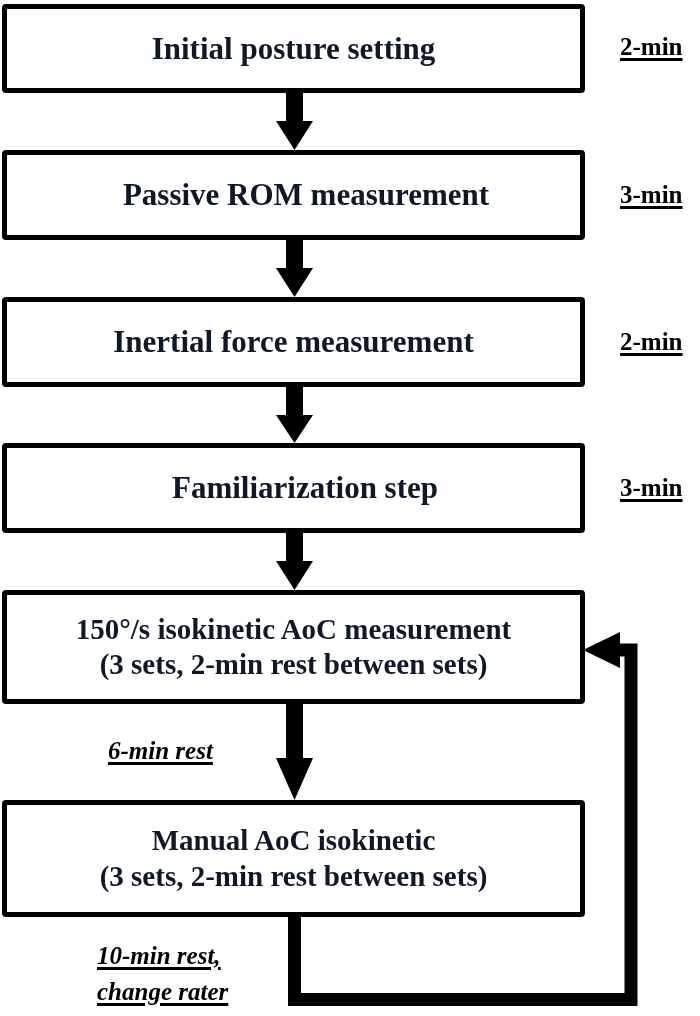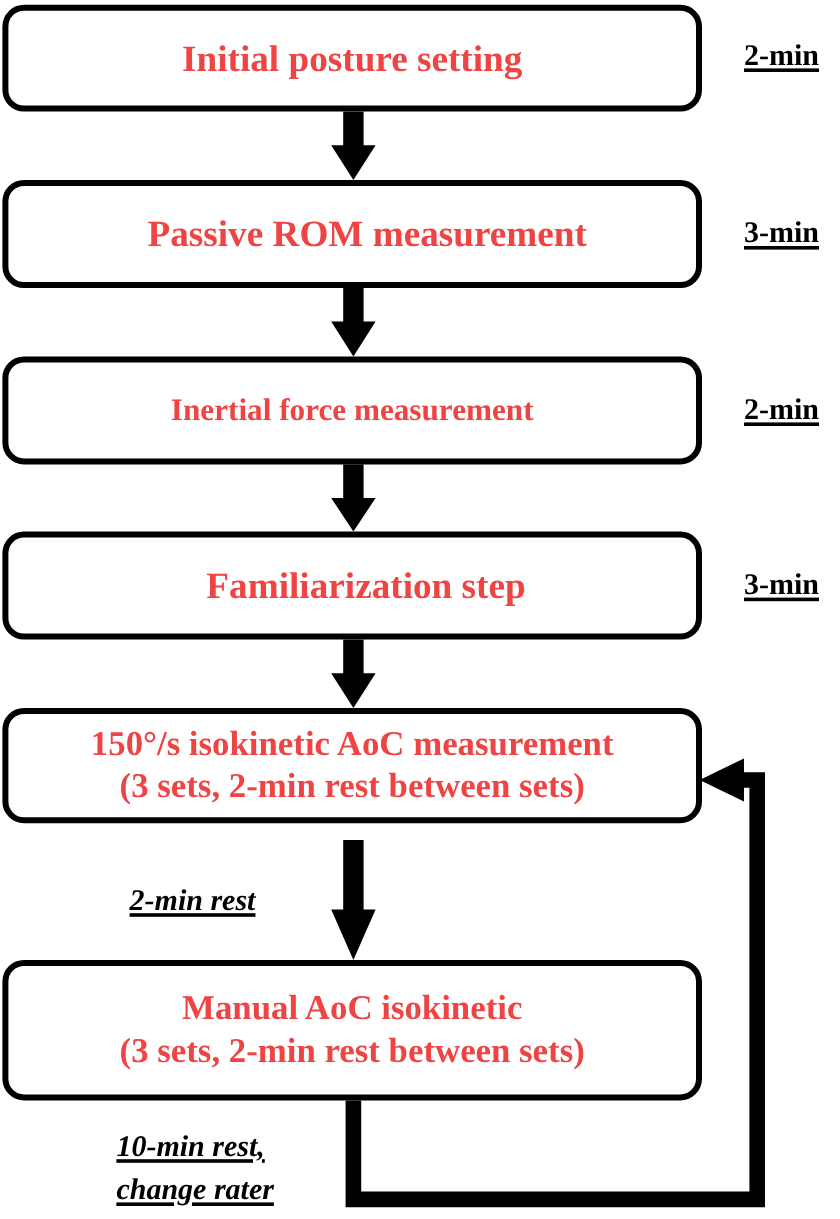--- a/index.html
+++ b/index.html
@@ -12,29 +12,29 @@
     width: 700px;
     height: 1016px;
     background: #ffffff;
     overflow: hidden;
     font-family: "Liberation Serif", "DejaVu Serif", serif;
   }
   .node {
     position: absolute;
     box-sizing: border-box;
     border: 5px solid #000000;
-    border-radius: 18px;
+    border-radius: 4px;
     background: #ffffff;
     display: flex;
     flex-direction: column;
     align-items: center;
     justify-content: center;
     text-align: center;
     font-weight: bold;
-    color: #ef4444;
+    color: #0f172a;
     line-height: 1.22;
   }
   .node .line {
     display: block;
     white-space: nowrap;
   }
   .dur {
     position: absolute;
     font-weight: bold;
     color: #000000;
@@ -107,37 +107,37 @@
   <div class="node" style="left:2px; top:4px; width:583px; height:89px; font-size:31px;">
     <span class="line">Initial posture setting</span>
   </div>
   <div class="dur" style="left:620px; top:33px; font-size:25px;">2-min</div>
 
   <div class="node" style="left:2px; top:150px; width:583px; height:90px; font-size:31px;padding-left:25px;">
     <span class="line">Passive ROM measurement</span>
   </div>
   <div class="dur" style="left:620px; top:181px; font-size:25px;">3-min</div>
 
-  <div class="node" style="left:2px; top:297px; width:583px; height:90px; font-size:26px;text-align:center;">
+  <div class="node" style="left:2px; top:297px; width:583px; height:90px; font-size:31px;text-align:center;">
     <span class="line">Inertial force measurement</span>
   </div>
   <div class="dur" style="left:620px; top:328px; font-size:25px;">2-min</div>
 
   <div class="node" style="left:2px; top:443px; width:583px; height:90px; font-size:31px;padding-left:23px;">
     <span class="line">Familiarization step</span>
   </div>
   <div class="dur" style="left:620px; top:474px; font-size:25px;">3-min</div>
 
-  <div class="node" style="left:2px; top:590px; width:583px; height:96px; font-size:29px;align-items:center;">
+  <div class="node" style="left:2px; top:590px; width:583px; height:114px; font-size:29px;align-items:center;">
     <span class="line">150°/s isokinetic AoC measurement</span>
     <span class="line">(3 sets, 2-min rest between sets)</span>
   </div>
 
   <div class="rest-label" style="left:108px; top:733px; font-size:25px;">
-    <span class="u">2-min rest</span>
+    <span class="u">6-min rest</span>
   </div>
 
   <div class="node" style="left:2px; top:800px; width:583px; height:117px; font-size:29px;">
     <span class="line">Manual AoC isokinetic</span>
     <span class="line">(3 sets, 2-min rest between sets)</span>
   </div>
 
   <div class="rest-label" style="left:97px; top:938px; font-size:25px;">
     <span class="u">10-min rest,</span>
     <span class="u">change rater</span>

